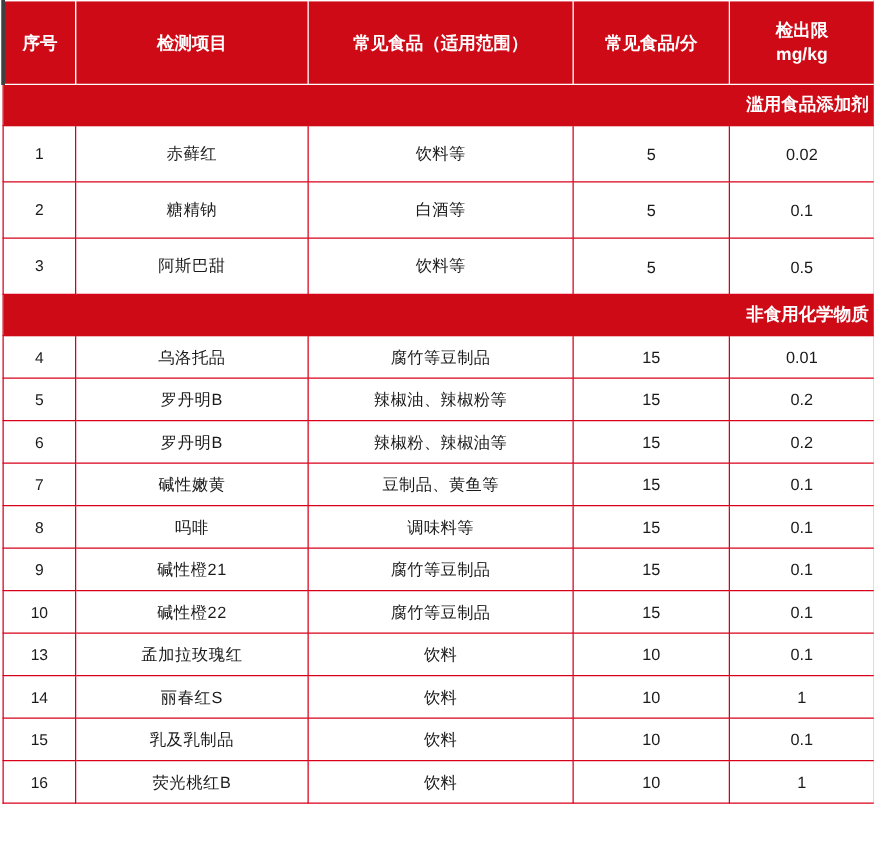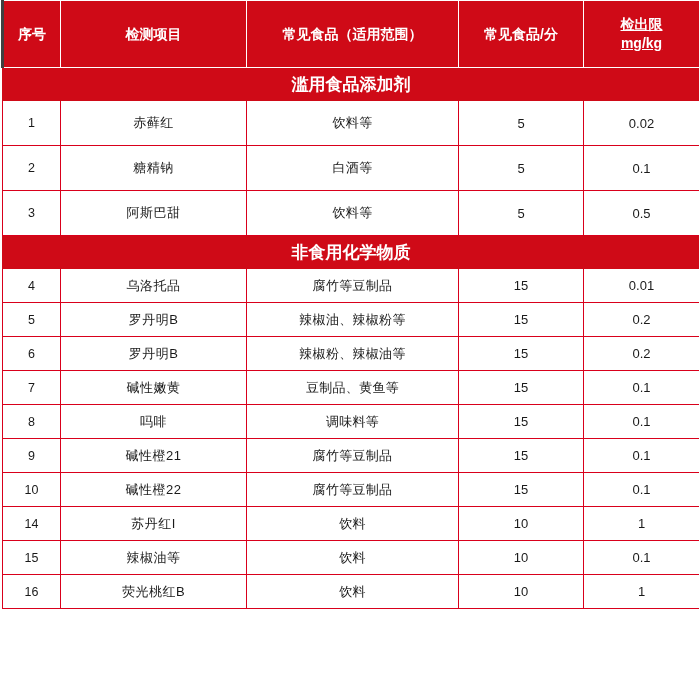--- a/index.html
+++ b/index.html
@@ -37,28 +37,28 @@
     font-size: 14px;
     font-weight: bold;
     text-align: center;
     vertical-align: middle;
     height: 62px;
     line-height: 1.35;
     border: 1px solid #ffffff;
     padding: 2px 4px;
   }
   thead th:first-child { border-left: 3px solid #404040; }
-  thead th:last-child { border-right: 1px solid #cf0a17; text-decoration: underline; }
+  thead th:last-child { border-right: 1px solid #cf0a17; }
 
   tr.section-row td {
     background: #cf0a17;
     color: #ffffff;
-    font-size: 17px;
+    font-size: 14px;
     font-weight: bold;
-    text-align: center;
+    text-align: right;
     vertical-align: middle;
     height: 28px;
     border: 1px solid #cf0a17;
     padding: 2px 4px;
   }
 
   tbody td {
     border: 1px solid #d9001b;
     font-size: 13px;
     text-align: center;
@@ -171,29 +171,36 @@
           <td class="col-limit">0.1</td>
         </tr>
         <tr class="data-row">
           <td class="col-idx">10</td>
           <td class="col-item">碱性橙22</td>
           <td class="col-food">腐竹等豆制品</td>
           <td class="col-time">15</td>
           <td class="col-limit">0.1</td>
         </tr>
         <tr class="data-row">
+          <td class="col-idx">13</td>
+          <td class="col-item">孟加拉玫瑰红</td>
+          <td class="col-food">饮料</td>
+          <td class="col-time">10</td>
+          <td class="col-limit">0.1</td>
+        </tr>
+        <tr class="data-row">
           <td class="col-idx">14</td>
-          <td class="col-item">苏丹红I</td>
+          <td class="col-item">丽春红S</td>
           <td class="col-food">饮料</td>
           <td class="col-time">10</td>
           <td class="col-limit">1</td>
         </tr>
         <tr class="data-row">
           <td class="col-idx">15</td>
-          <td class="col-item">辣椒油等</td>
+          <td class="col-item">乳及乳制品</td>
           <td class="col-food">饮料</td>
           <td class="col-time">10</td>
           <td class="col-limit">0.1</td>
         </tr>
         <tr class="data-row">
           <td class="col-idx">16</td>
           <td class="col-item">荧光桃红B</td>
           <td class="col-food">饮料</td>
           <td class="col-time">10</td>
           <td class="col-limit">1</td>

